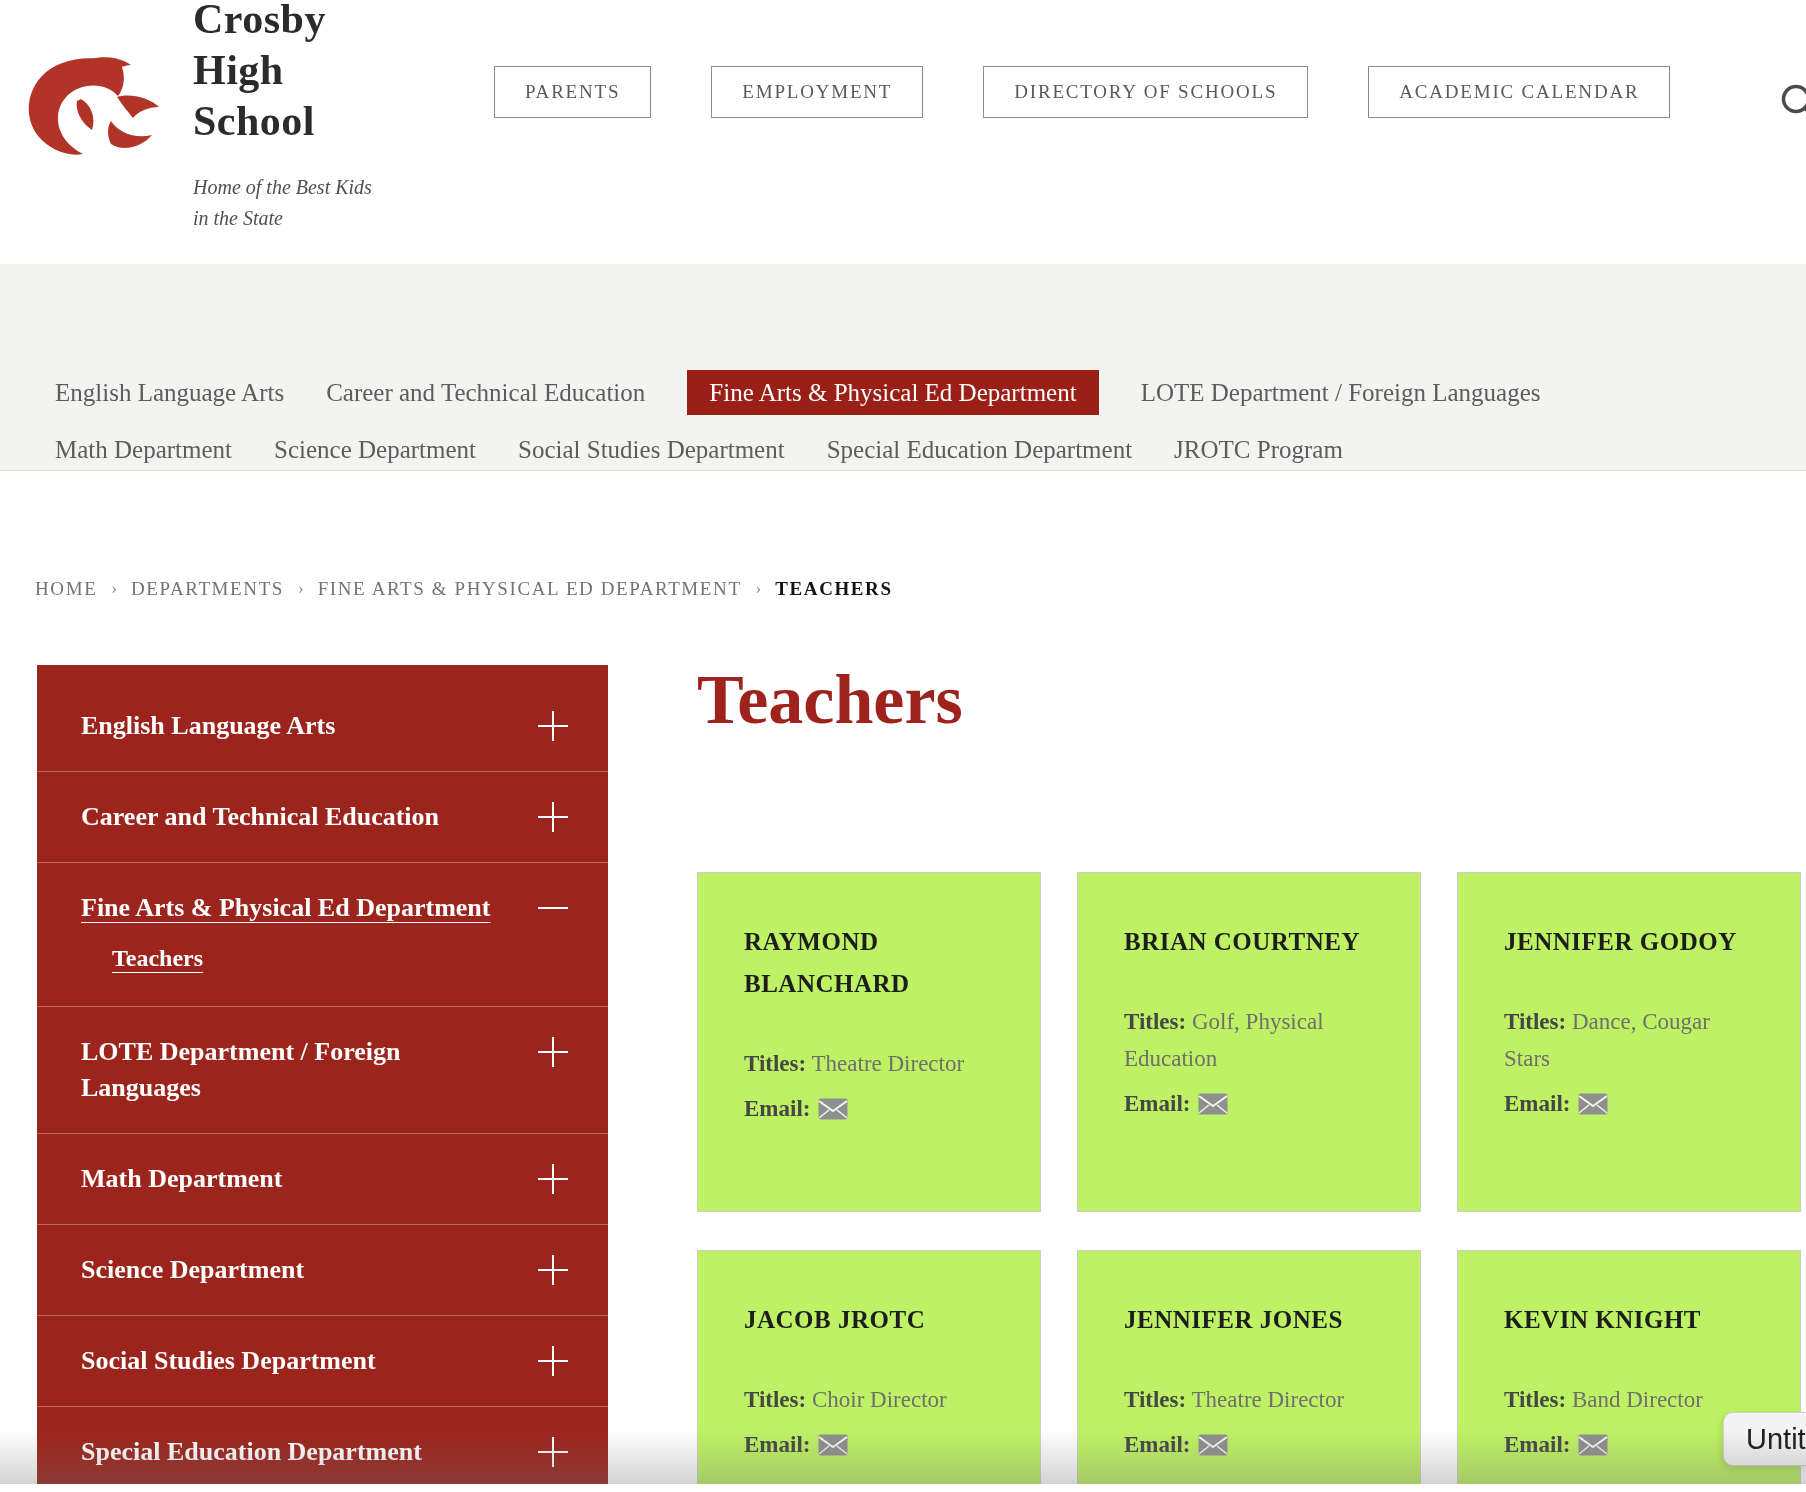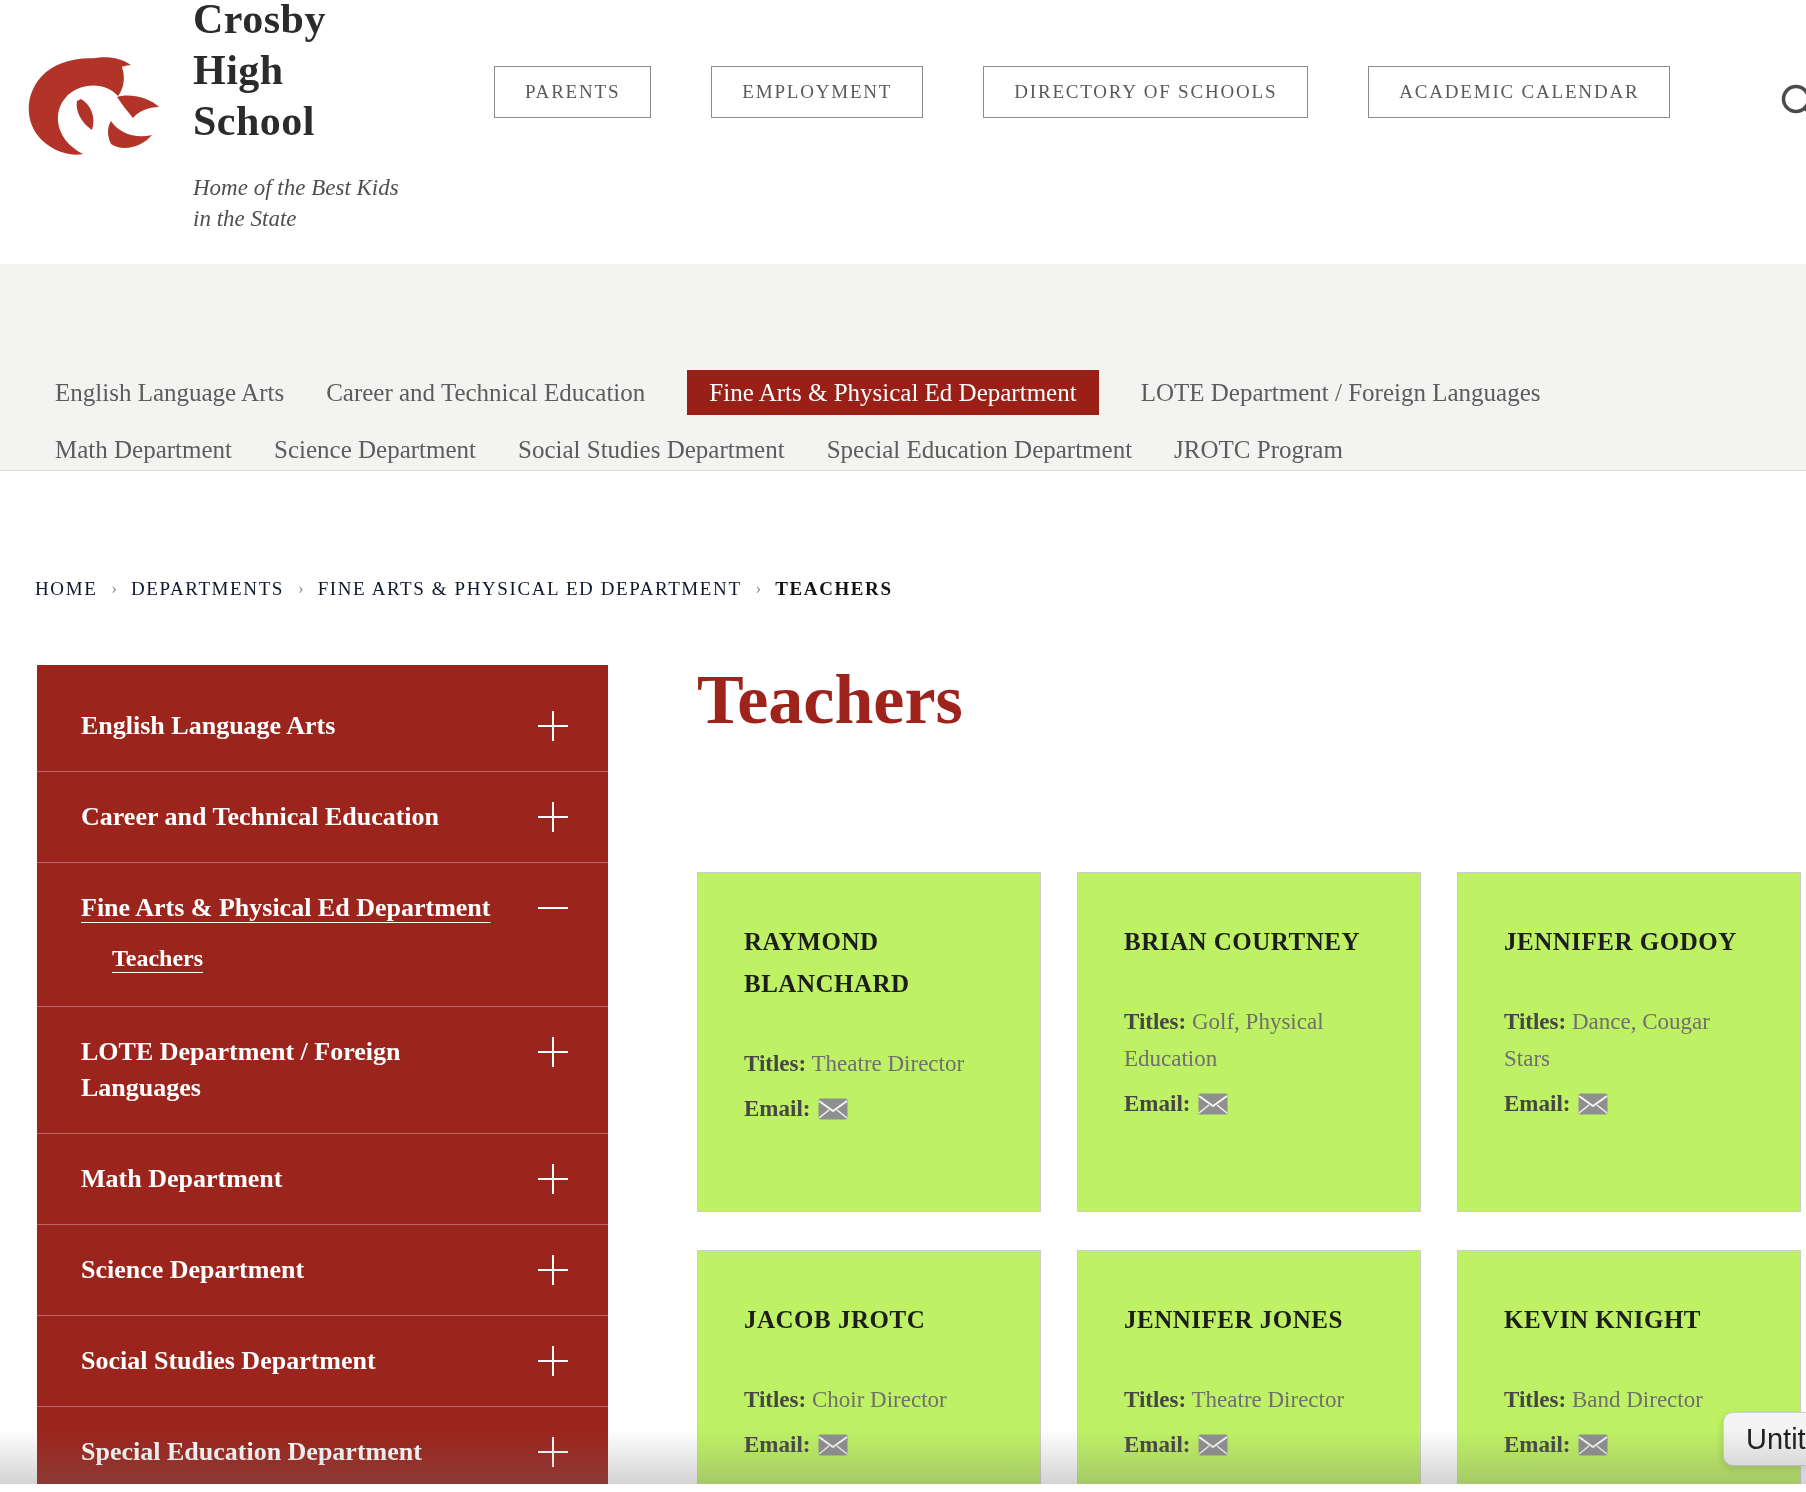--- a/index.html
+++ b/index.html
@@ -3,42 +3,42 @@
 <meta charset="utf-8">
 <style>
   html,body{margin:0;padding:0;background:#ffffff;}
   .stage{position:relative;width:1806px;height:1484px;overflow:hidden;background:#ffffff;
          font-family:"Liberation Serif","DejaVu Serif",serif;}
 
   
   .logo{position:absolute;left:25px;top:55px;width:140px;height:104px;}
   .brand-title{position:absolute;left:193px;top:-6px;font-size:42px;line-height:51px;
                font-weight:600;color:#2b2b2b;letter-spacing:.5px;}
-  .brand-tagline{position:absolute;left:193px;top:172px;font-style:italic;font-size:23px;
+  .brand-tagline{position:absolute;left:193px;top:172px;font-style:italic;font-size:20px;
                  line-height:31px;color:#4f4f4f;}
   .quick-links{position:absolute;left:494px;top:66px;display:flex;gap:60px;}
   .quick-links a{display:block;height:50px;line-height:50px;padding:0 30px;border:1px solid #8c8c8c;
                  color:#5a5a5a;font-size:19px;letter-spacing:1.8px;text-decoration:none;background:#fff;}
   .search-ico{position:absolute;left:1779px;top:82px;}
 
   
   .navband{position:absolute;left:0;top:264px;width:1806px;height:206px;background:#f3f3f1;
            border-bottom:1px solid #dcdcda;}
   .mainnav{position:absolute;left:35px;top:16px;display:flex;gap:64px;align-items:flex-start;}
   .mainnav a{font-size:29px;line-height:34px;font-weight:700;color:#1f1f1f;text-decoration:none;letter-spacing:.3px;}
   .mainnav a.active{color:#9e231c;padding-bottom:12px;border-bottom:4px solid #56524c;}
   .deptnav{position:absolute;left:55px;top:106px;width:1540px;display:flex;flex-wrap:wrap;
            column-gap:42px;row-gap:6px;align-items:center;}
   .deptnav a{font-size:25px;line-height:45px;color:#5c5c5c;text-decoration:none;white-space:nowrap;}
   .deptnav a.chip{background:#9a1f17;color:#ffffff;padding:0 22px;}
   .brk{flex-basis:100%;height:0;}
 
   
   .crumbs{position:absolute;left:35px;top:578px;display:flex;align-items:center;}
-  .crumbs .lbl{font-size:19px;letter-spacing:1.6px;color:#0f172a;text-decoration:none;white-space:nowrap;}
+  .crumbs .lbl{font-size:19px;letter-spacing:1.6px;color:#737373;text-decoration:none;white-space:nowrap;}
   .crumbs .current .lbl{color:#141414;font-weight:600;}
   .crumbs .sep{font-size:17px;color:#8a8a8a;margin:0 14px;}
   .crumbs .sep:empty{display:none;}
 
   
   .sidebar{position:absolute;left:37px;top:665px;width:571px;height:827px;background:#9b241c;padding-top:16px;box-sizing:border-box;}
   .side-item{position:relative;margin:0 0 0 0;padding:27px 110px 27px 44px;border-bottom:1px solid rgba(255,255,255,.32);}
   .side-item .label{font-size:26px;line-height:36px;font-weight:600;color:#ffffff;text-decoration:none;display:inline;}
   .side-item.active > .label{text-decoration:underline;text-underline-offset:6px;text-decoration-thickness:1px;}
   .side-item.nodivider{border-bottom:none;padding-bottom:14px;}

